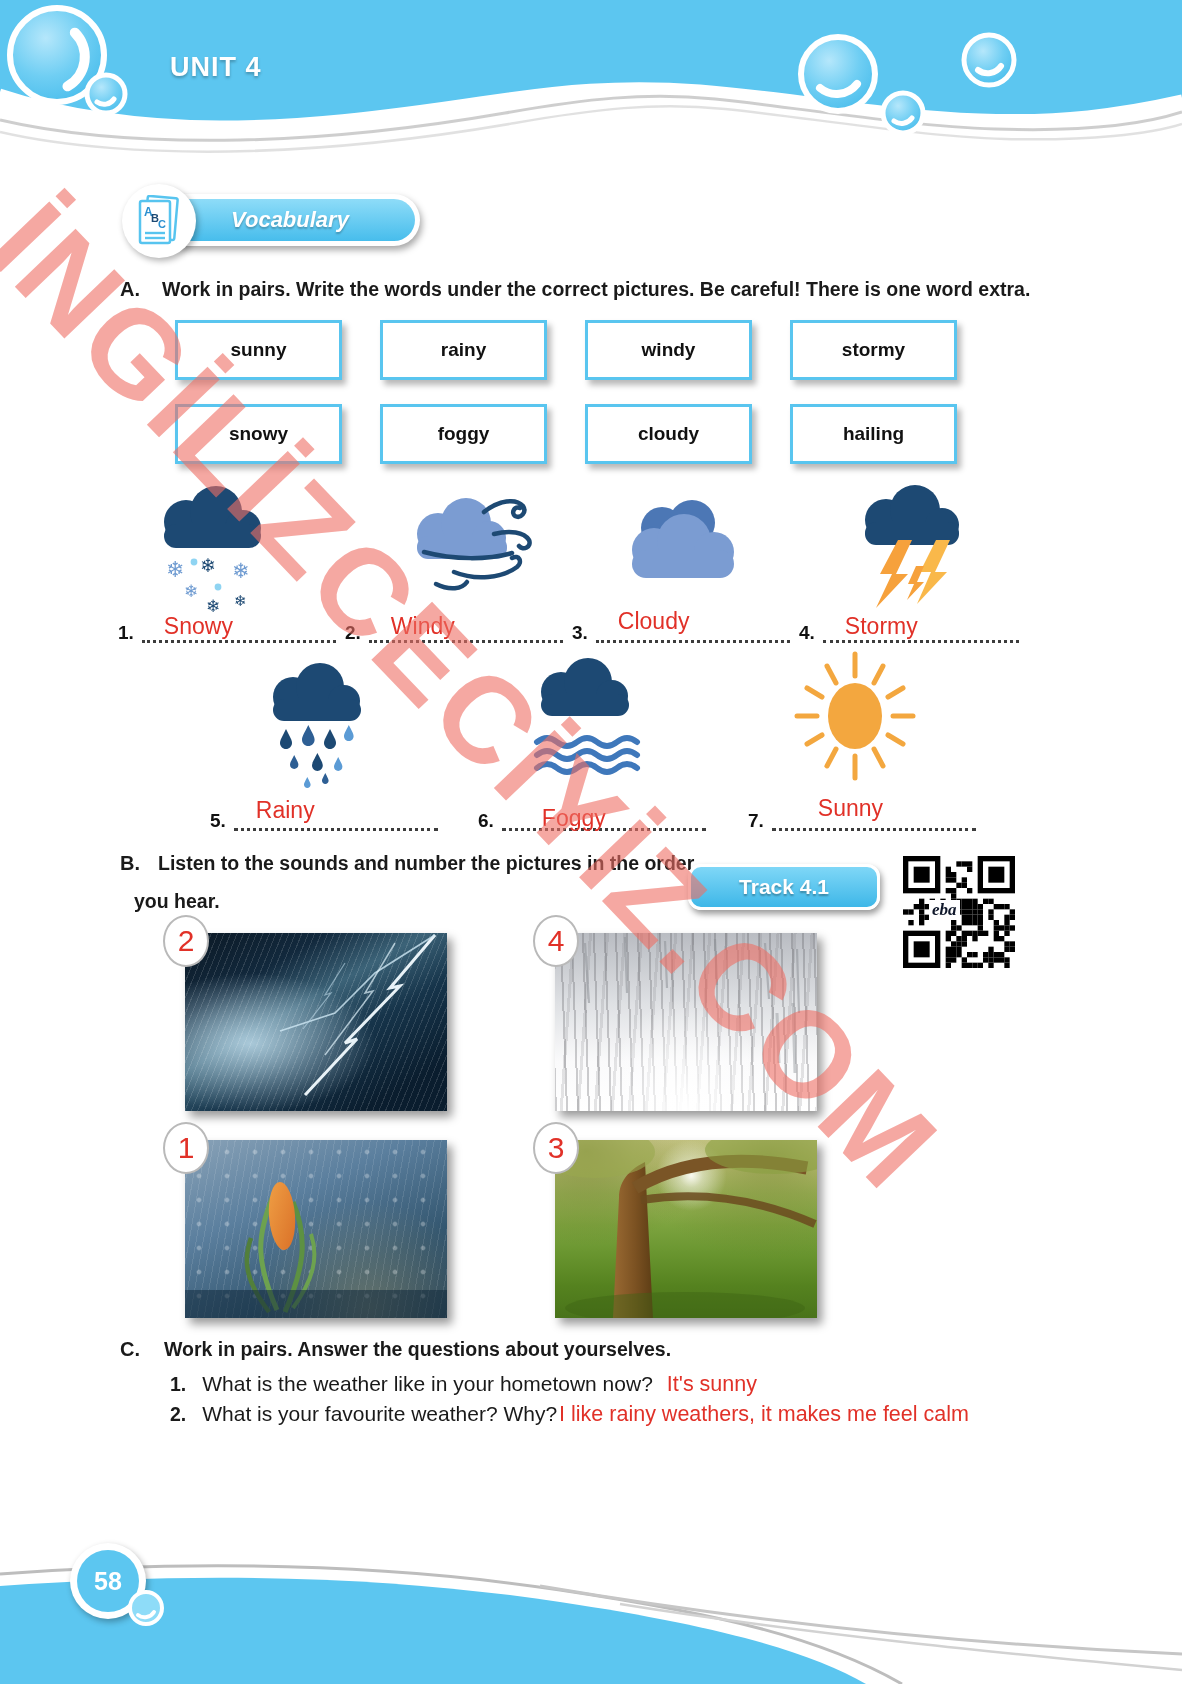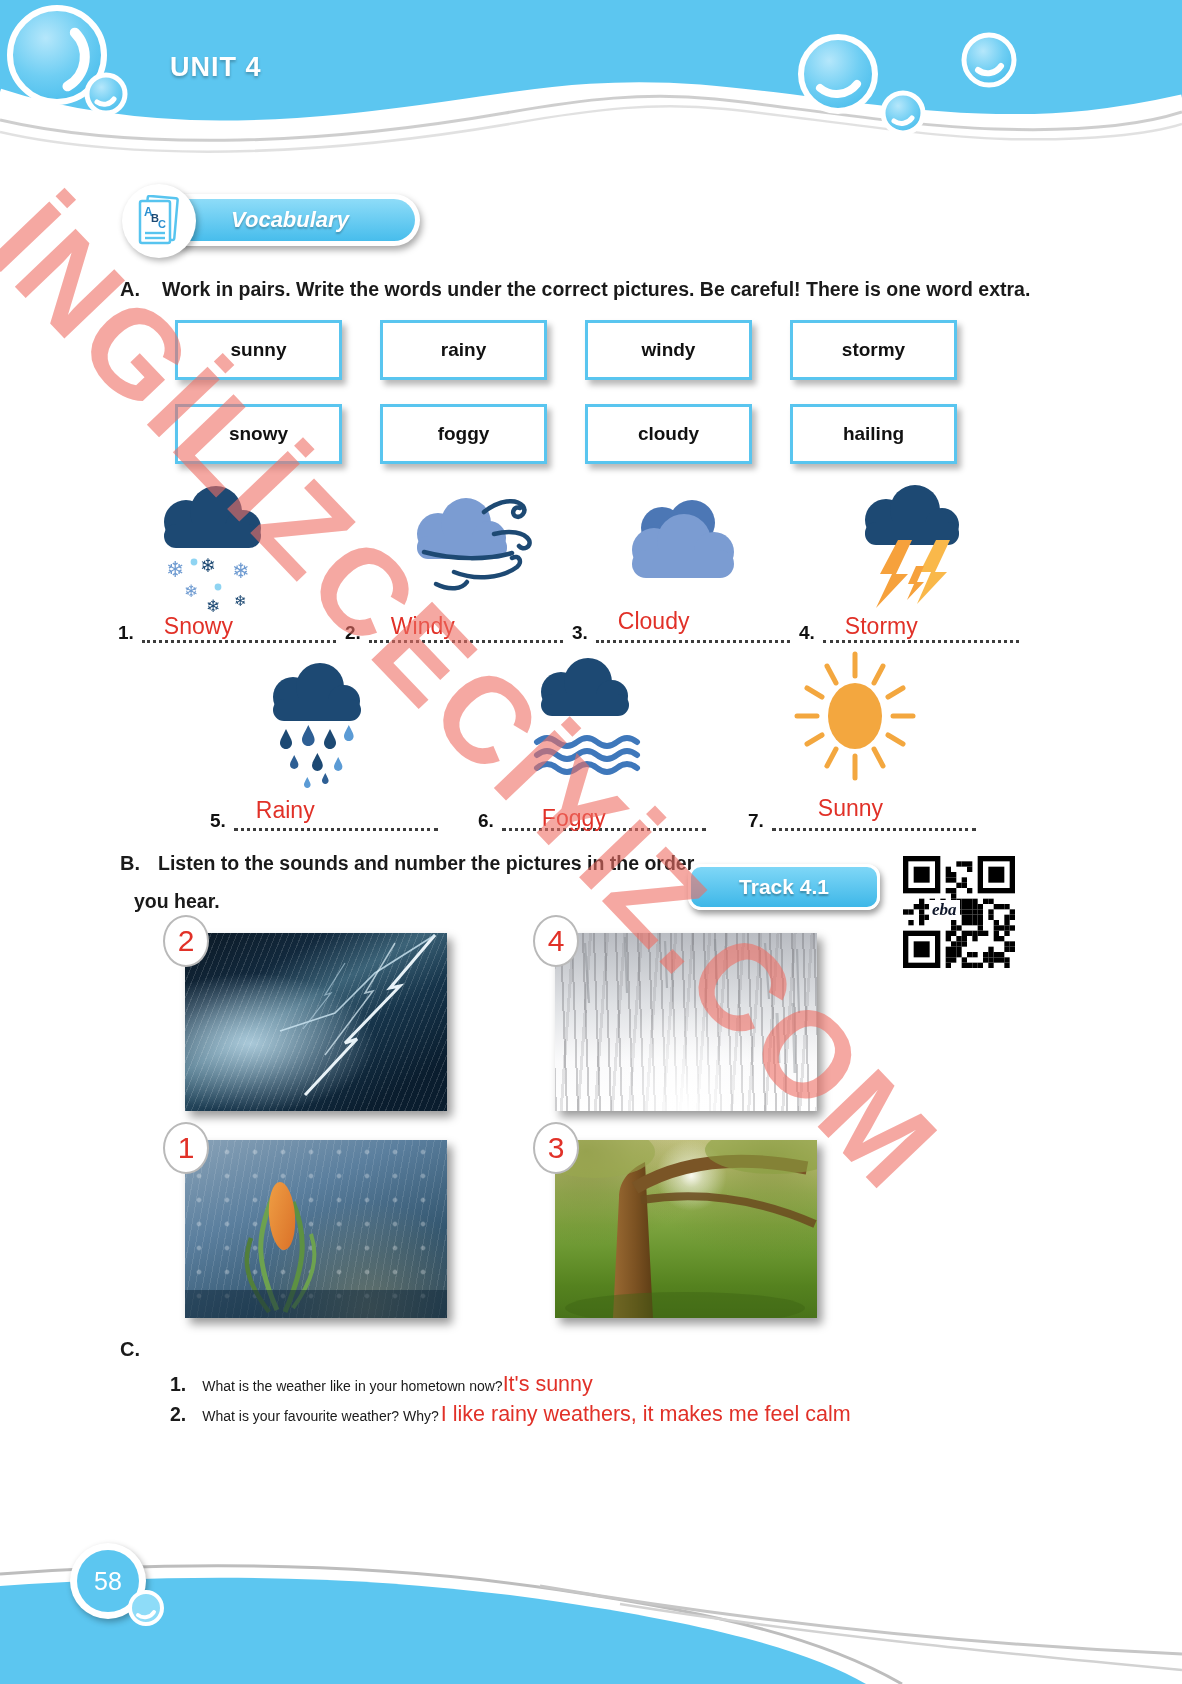--- a/index.html
+++ b/index.html
@@ -75,30 +75,30 @@
       background-size:auto, 28px 24px, auto, auto; }
   .ph-park { background:
       radial-gradient(circle at 52% 20%, rgba(255,255,250,.95) 0%, rgba(255,255,250,.5) 6%, rgba(255,255,250,0) 18%),
       radial-gradient(ellipse at 82% 10%, rgba(110,120,40,.55), transparent 45%),
       radial-gradient(ellipse at 12% 6%, rgba(100,110,35,.6), transparent 40%),
       linear-gradient(#e8e3a8 0%, #cdd185 14%, #9fb85c 30%, #7ca33e 48%, #6b9731 62%, #55821f 82%, #49731a 100%); }
 
   
   .q-row { position:absolute; left:170px; z-index:3; display:flex; align-items:baseline; color:#1a1a1a; }
   .q-num { font-weight:bold; font-size:19.5px; margin-right:16px; }
-  .q-text { font-size:14px; }
-  .q-ans { color:#e13128; font-size:21.5px; white-space:nowrap; }
+  .q-text { font-size:21px; }
+  .q-ans { color:#e13128; font-size:21.5px; margin-left:14px; white-space:nowrap; }
   .q-ans.tight { margin-left:2px; }
 
   
   .page-badge { position:absolute; left:70px; top:1543px; z-index:3; width:76px; height:76px;
     background:#fff; border-radius:50%; box-shadow:2px 3px 6px rgba(0,0,0,.3);
     display:flex; align-items:center; justify-content:center; }
   .page-badge-inner { width:62px; height:62px; border-radius:50%; background:#5cc6f0;
-    display:flex; align-items:center; justify-content:center; color:#fff; font-weight:normal; font-size:25px; }
+    display:flex; align-items:center; justify-content:center; color:#fff; font-weight:bold; font-size:25px; }
   .page-bubble { position:absolute; left:126px; top:1588px; z-index:4; width:40px; height:40px; }
 
   
   .watermark { position:absolute; left:0; top:0; z-index:6; pointer-events:none;
     transform:translate(64px,176px) rotate(46.3deg); transform-origin:0 0;
     font-size:122px; font-weight:bold; letter-spacing:4px; white-space:nowrap;
     color:rgba(238,110,100,0.60); }
 </style>
 </head>
 <body>
@@ -531,20 +531,21 @@
       <path d="M86,60 C150,50 210,62 260,84" stroke="#6b4a1e" stroke-width="8" fill="none" opacity=".85"></path>
       <ellipse cx="40" cy="12" rx="60" ry="26" fill="#9aa84e" opacity=".6"></ellipse>
       <ellipse cx="220" cy="10" rx="70" ry="24" fill="#8ba041" opacity=".6"></ellipse>
       <ellipse cx="130" cy="168" rx="120" ry="16" fill="#3f6414" opacity=".45"></ellipse>
     </svg>
     <div class="photo-badge">3</div>
   </div>
 
   <div class="sec-line" style="left:120px; top:1338px; width:900px;">
     <span class="sec-letter" style="margin-right:24px;">C.</span>
+    <span class="sec-text-b">Work in pairs. Answer the questions about yourselves.</span>
   </div>
   <div class="q-row" style="top:1372px;">
     <span class="q-num">1.</span>
     <span class="q-text">What is the weather like in your hometown now?</span>
     <span class="q-ans">It's sunny</span>
   </div>
   <div class="q-row" style="top:1402px;">
     <span class="q-num">2.</span>
     <span class="q-text">What is your favourite weather? Why?</span>
     <span class="q-ans tight">I like rainy weathers, it makes me feel calm</span>

